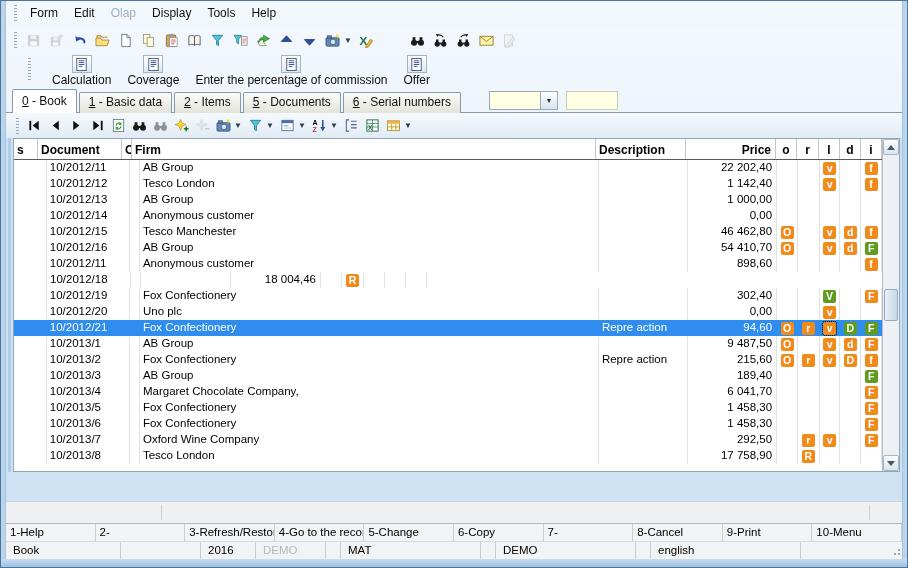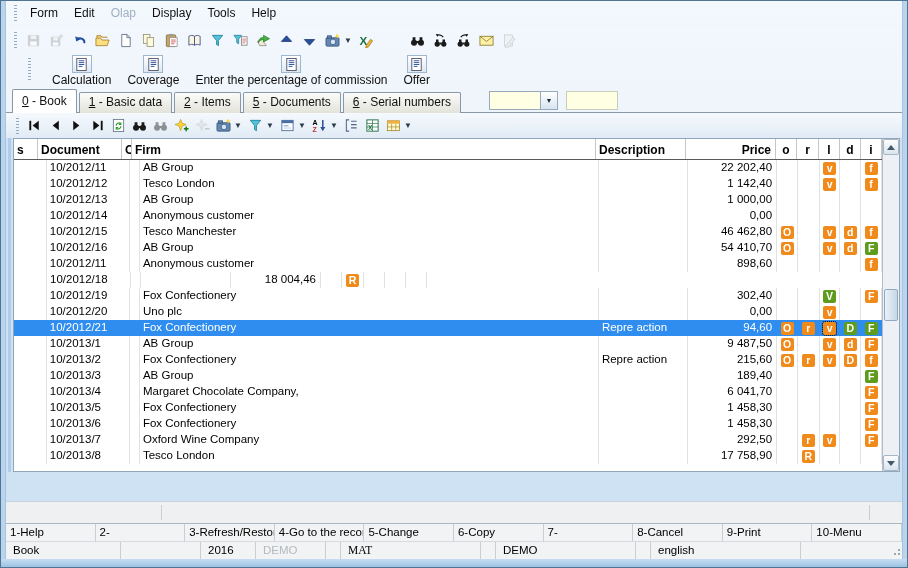--- a/index.html
+++ b/index.html
@@ -870,21 +870,21 @@
         <div class="skey">8-Cancel</div>
         <div class="skey">9-Print</div>
         <div class="skey">10-Menu</div>
       </div>
     <div class="footrow" id="foot-row">
         <div class="fcell" style="width: 115px;">Book</div>
         <div class="fcell" style="width: 80px;"></div>
         <div class="fcell" style="width: 55px;">2016</div>
         <div class="fcell muted" style="width: 70px;">DEMO</div>
         <div class="fcell" style="width: 15px;"></div>
-        <div class="fcell" style="width: 140px; font-family: Liberation Serif, serif;">MAT</div>
+        <div class="fcell" style="width: 140px;">MAT</div>
         <div class="fcell" style="width: 15px;"></div>
         <div class="fcell" style="width: 140px;">DEMO</div>
         <div class="fcell" style="width: 15px;"></div>
         <div class="fcell" style="width: 150px;">english</div>
         <div class="fcell flex"></div>
         <div class="resize-grip"></div>
       </div>
   </div>
 
   <div class="bottomframe"></div>

